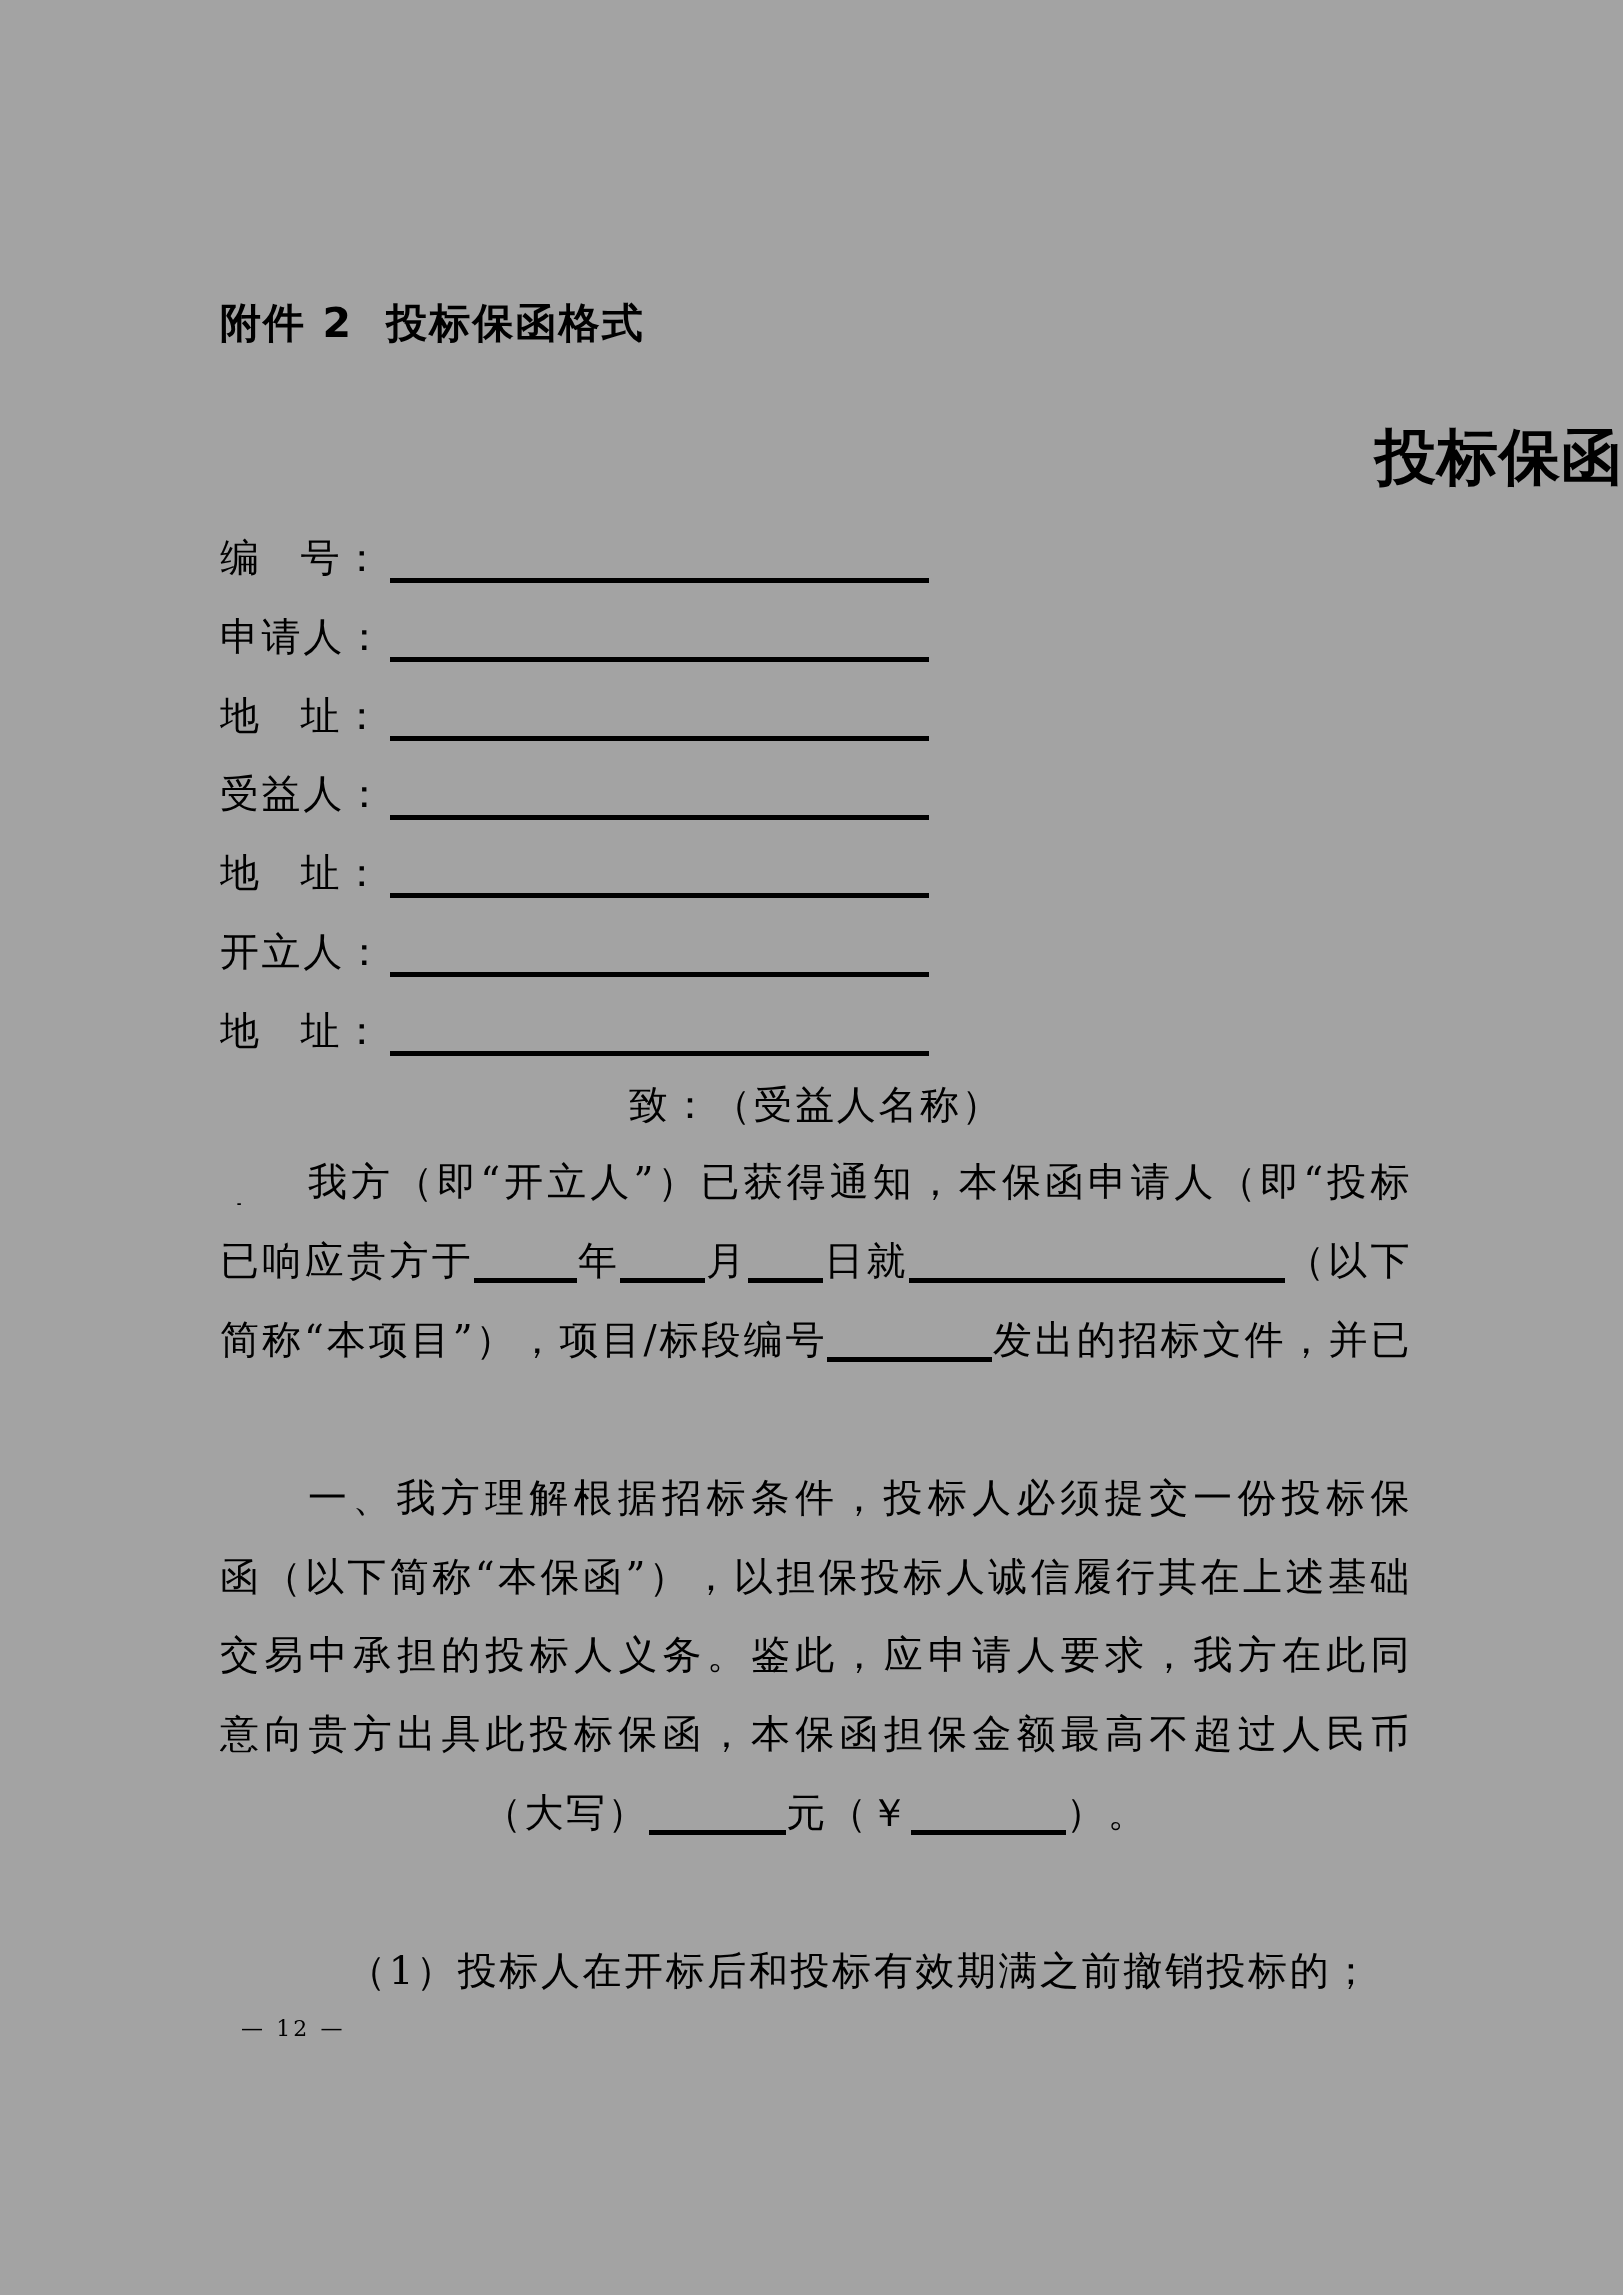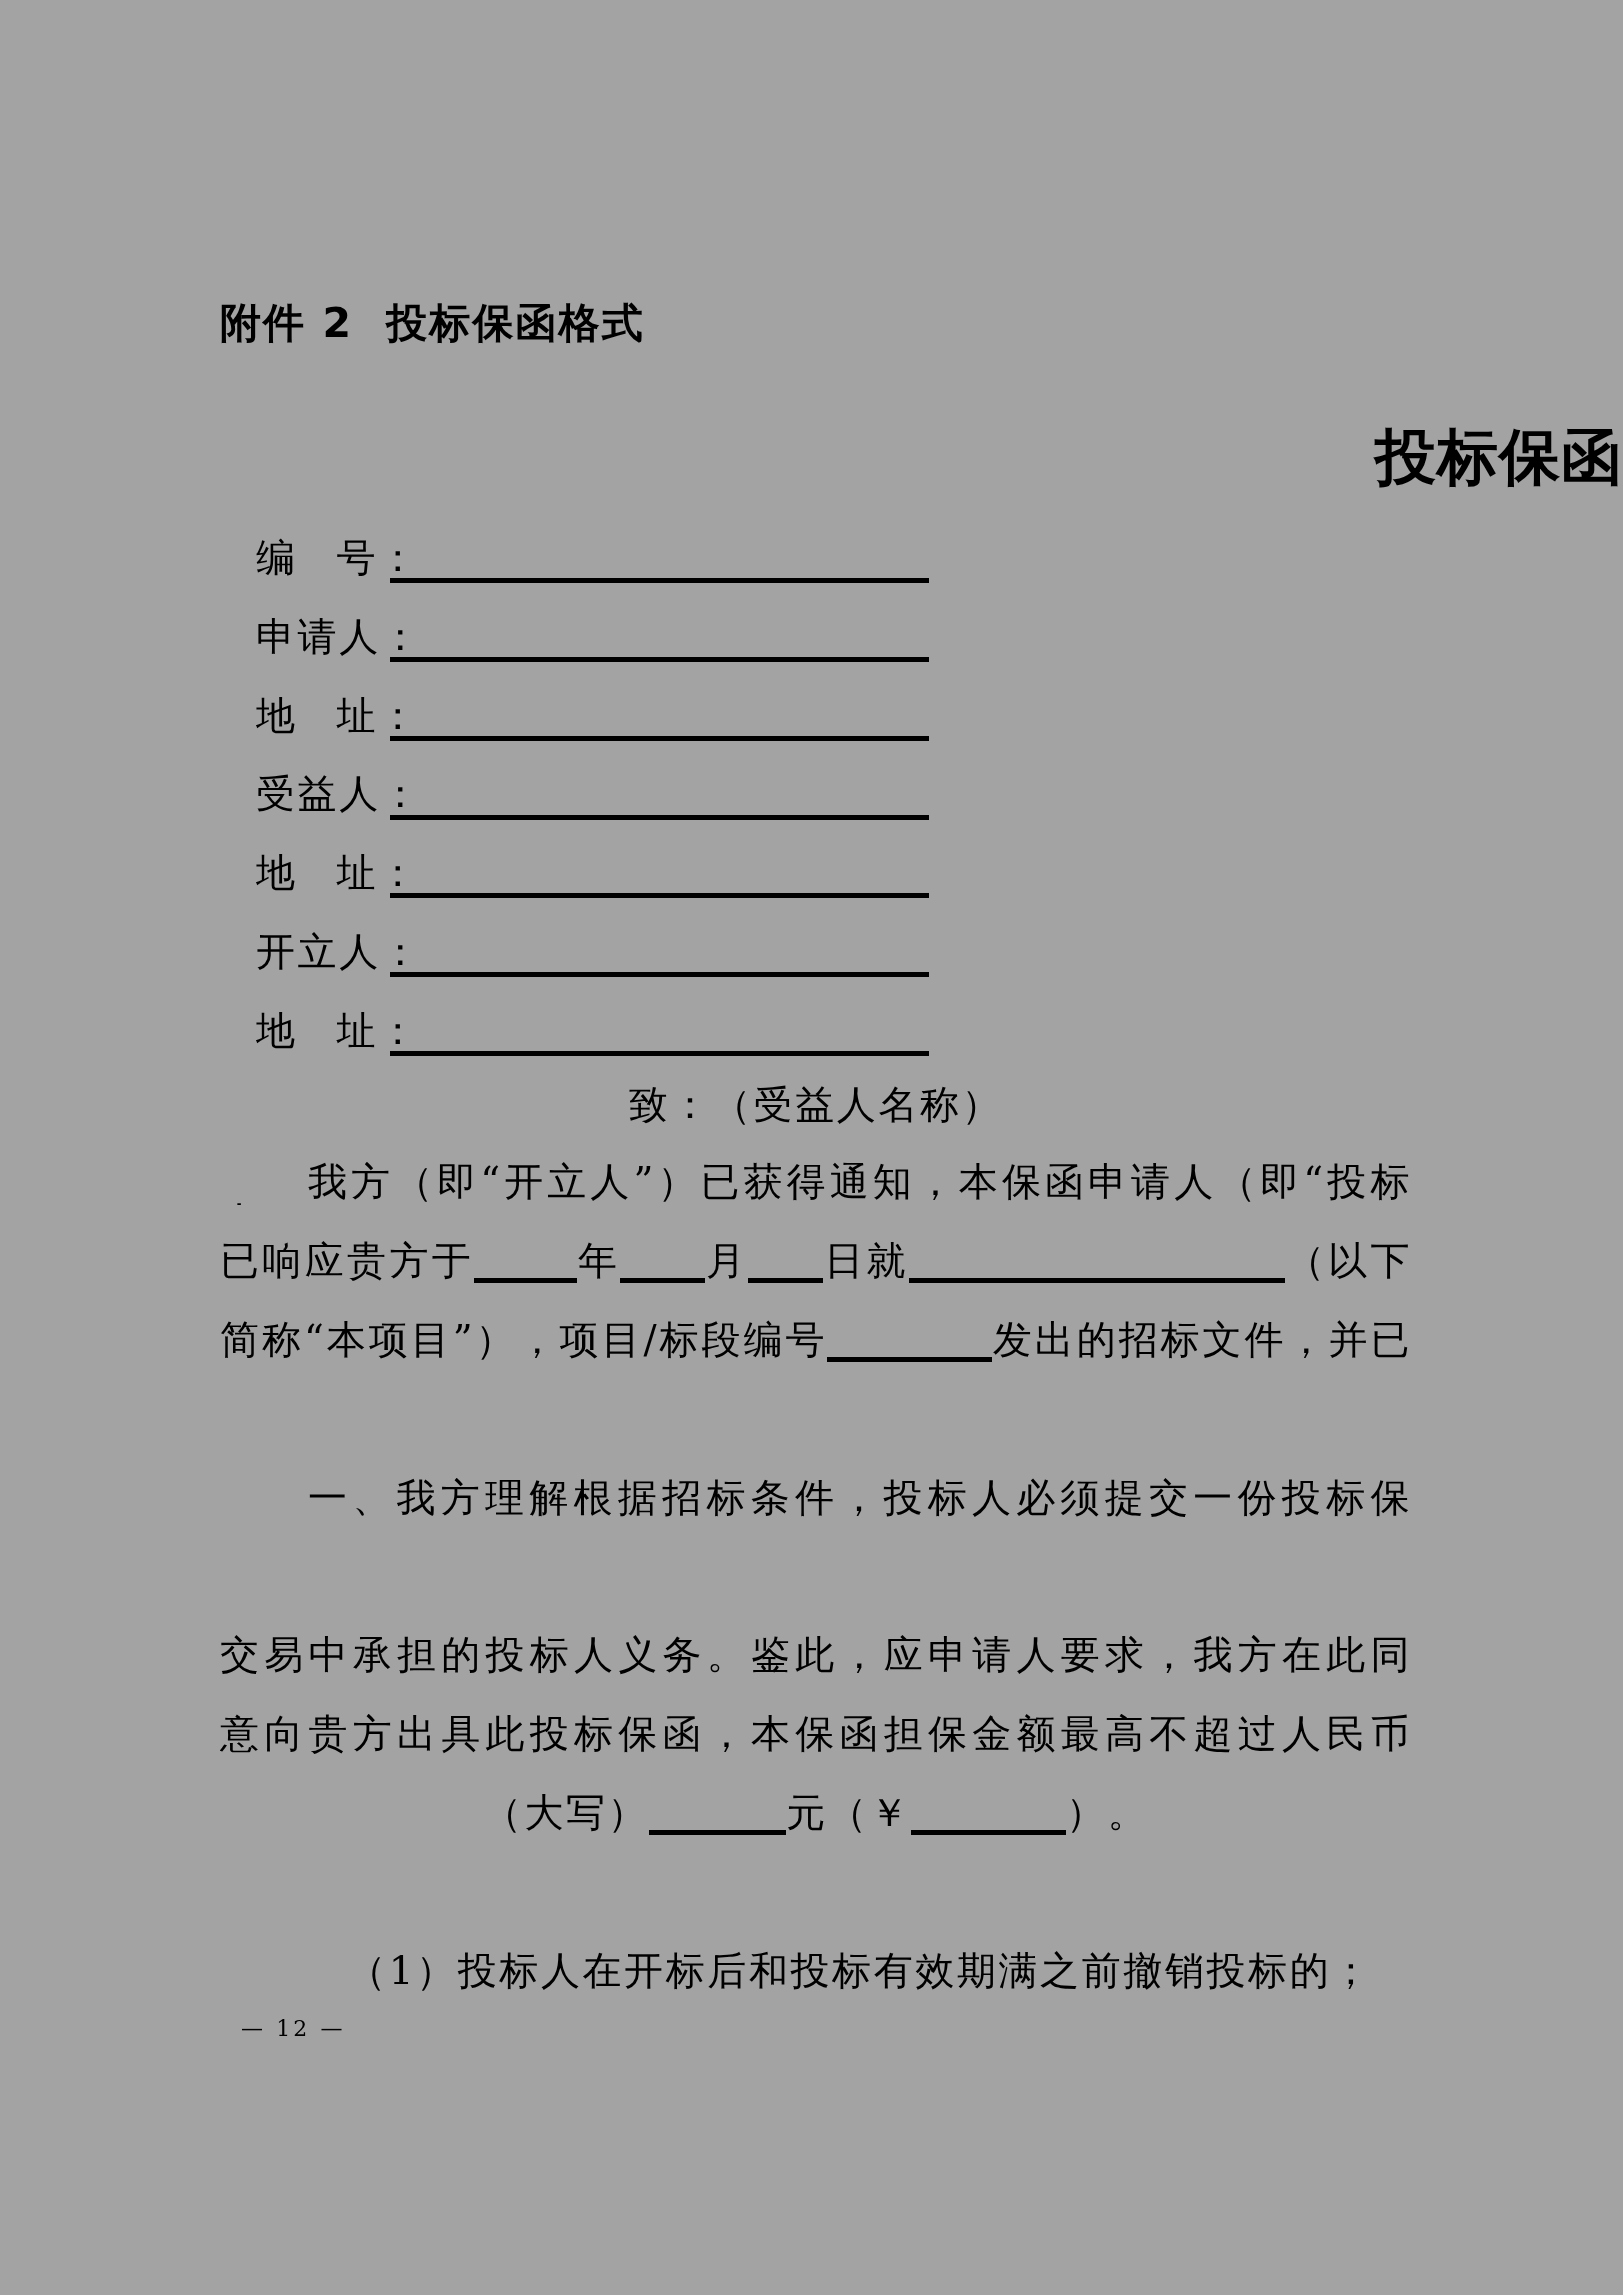--- a/index.html
+++ b/index.html
@@ -24,21 +24,20 @@
     position:absolute;left:0;right:0;top:426px;
     text-align:right;
     font-family:"DejaVu Serif", serif;
     font-weight:bold;font-size:61px;line-height:1;letter-spacing:1px;
   }
   
   .field-label{
     position:absolute;left:220px;
     font-size:39px;line-height:1;letter-spacing:2.6px;word-spacing:24px;
     white-space:nowrap;
-    margin-left:36px;
   }
   .fline{
     position:absolute;left:390px;width:539px;height:0;
     border-top:5.2px solid #000;
   }
   
   .line{
     position:absolute;left:220px;width:1192px;height:43px;
     font-size:39px;line-height:39px;letter-spacing:2.6px;
     overflow:hidden;
@@ -93,20 +92,21 @@
 
   <div class="line jt ind" style="top:1162px"><span>我方（即“开立人”）已获得通知，本保函申请人（即“投标人”）</span></div>
 
   <div class="line jt" style="top:1241px"><span>已响应贵方于</span><span class="blank bw200"></span><span>年</span><span class="blank bw165"></span><span>月</span><span class="blank bw145"></span><span>日就</span><span class="blank bw730"></span><span>（以下</span></div>
 
   <div class="line jt" style="top:1320px"><span>简称“本项目”），项目/标段编号</span><span class="blank bw320"></span><span>发出的招标文件，并已</span></div>
 
 
   <div class="line jt ind" style="top:1478px"><span>一、我方理解根据招标条件，投标人必须提交一份投标保</span></div>
 
+  <div class="line jt" style="top:1557px"><span>函（以下简称“本保函”），以担保投标人诚信履行其在上述基础</span></div>
 
   <div class="line jt" style="top:1714px"><span>意向贵方出具此投标保函，本保函担保金额最高不超过人民币</span></div>
 
   <div class="line jt" style="top:1635px"><span>交易中承担的投标人义务。鉴此，应申请人要求，我方在此同</span></div>
 
   <div class="line" style="top:1793px"><span>（大写）</span><span class="blank bw265"></span><span>元（￥</span><span class="blank bw300"></span><span>）。</span></div>
 
 
   <div class="line ind" style="top:1951px"><span>（1）投标人在开标后和投标有效期满之前撤销投标的；</span></div>
 

